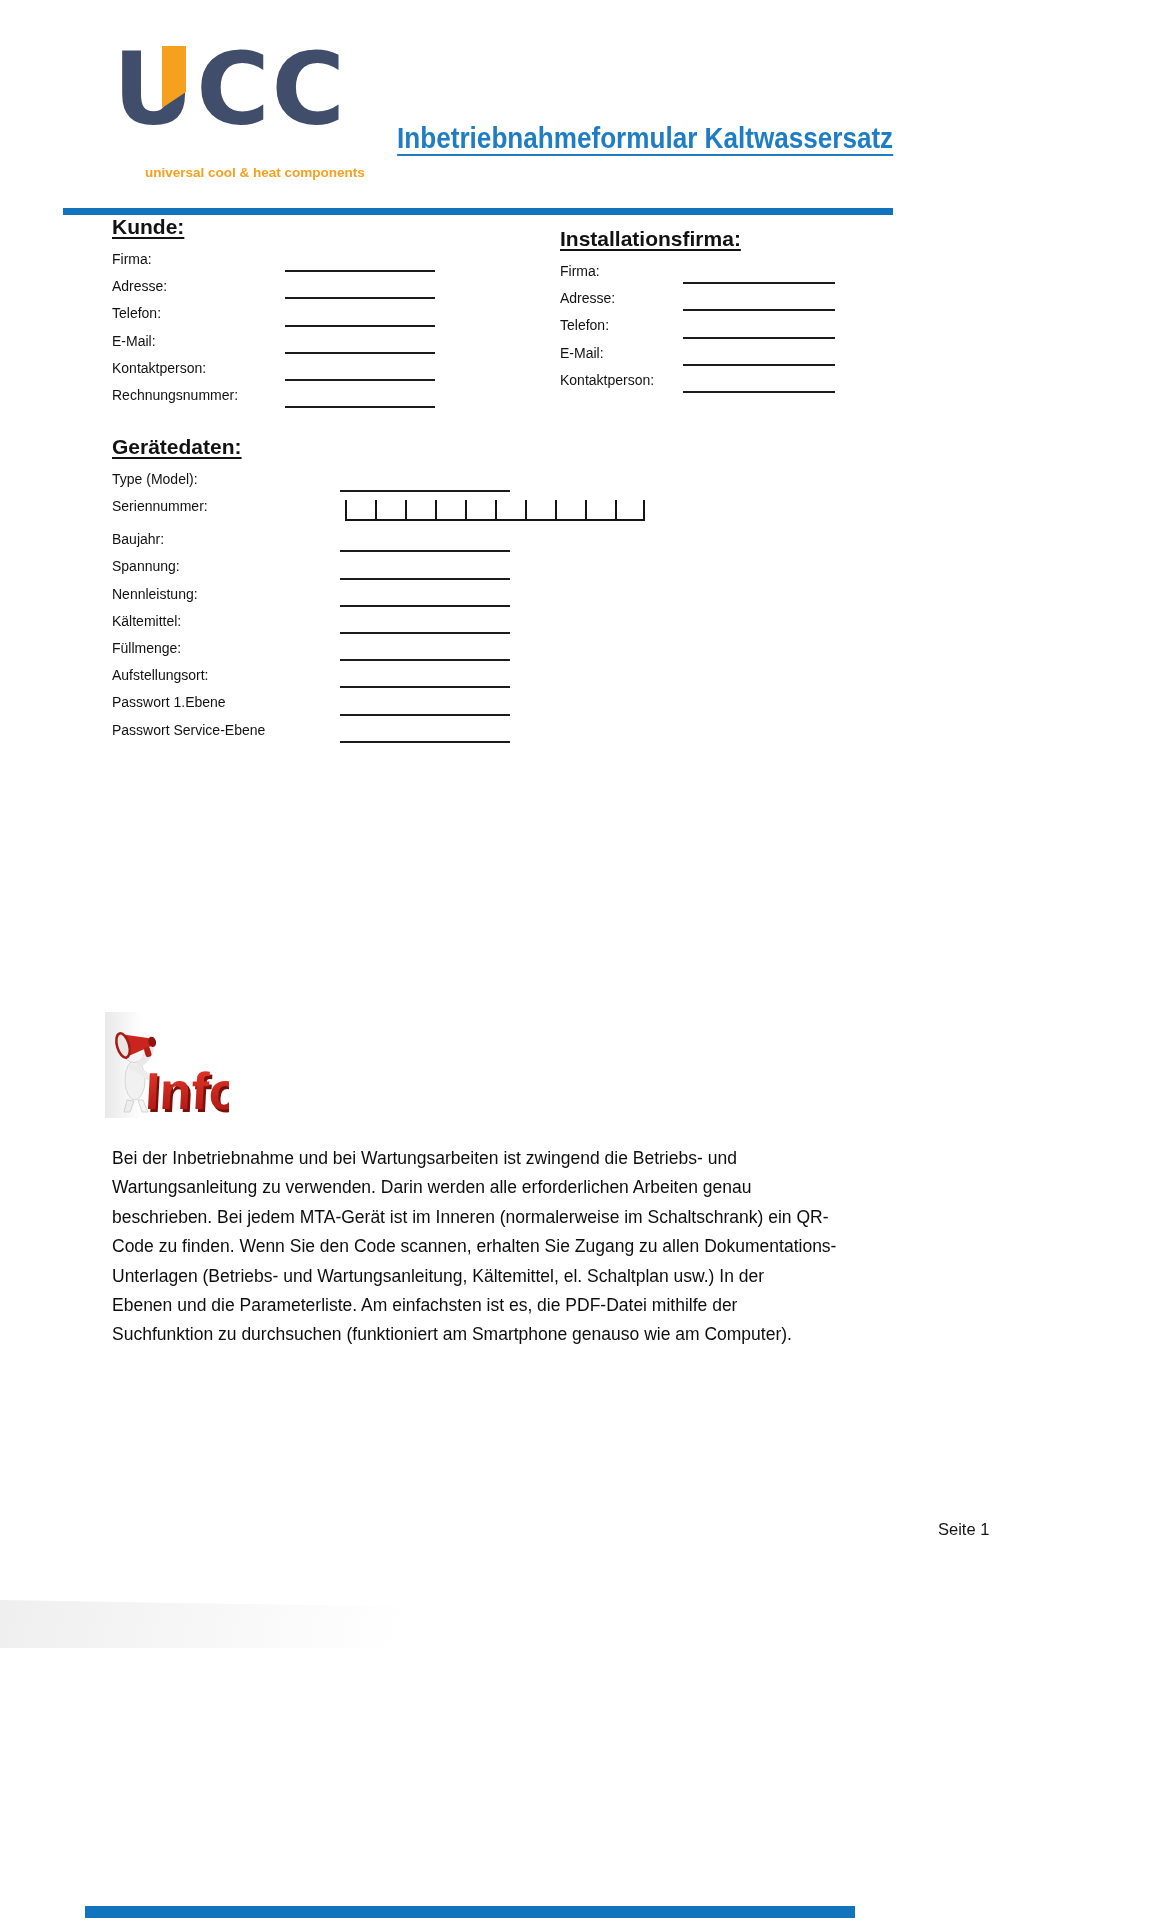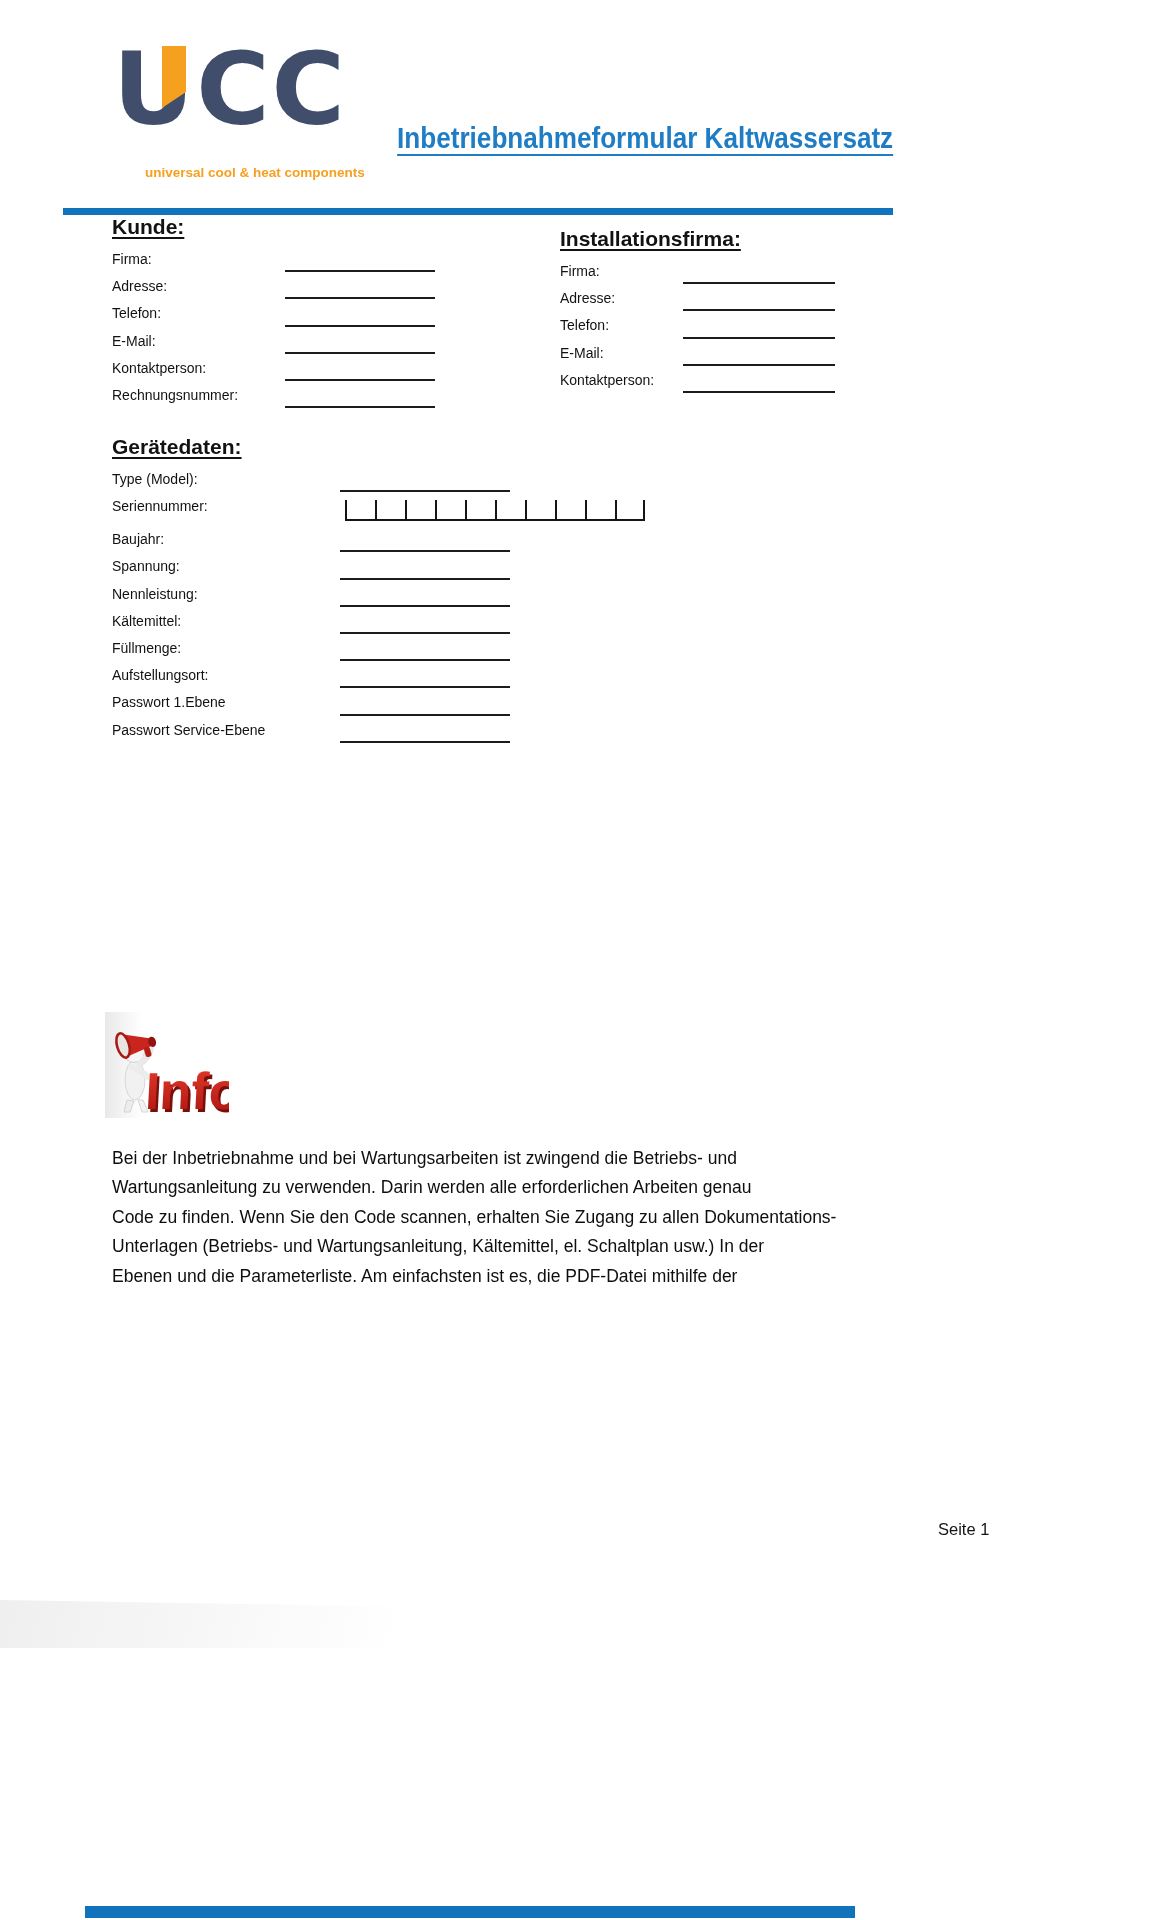--- a/index.html
+++ b/index.html
@@ -248,21 +248,23 @@
     <g transform="skewX(-3)">
       <text x="47" y="100" font-family="Liberation Sans, sans-serif" font-weight="bold" font-size="52" fill="#7c0e0a">Info</text>
       <text x="44.5" y="97.5" font-family="Liberation Sans, sans-serif" font-weight="bold" font-size="52" fill="url(#redGrad)">Info</text>
     </g>
   </svg>
 </div>
 
 <div class="info-text">
   <div>Bei der Inbetriebnahme und bei Wartungsarbeiten ist zwingend die Betriebs- und</div>
   <div>Wartungsanleitung zu verwenden. Darin werden alle erforderlichen Arbeiten genau</div>
+  <div>beschrieben. Bei jedem MTA-Gerät ist im Inneren (normalerweise im Schaltschrank) ein QR-</div>
   <div>Code zu finden. Wenn Sie den Code scannen, erhalten Sie Zugang zu allen Dokumentations-</div>
   <div>Unterlagen (Betriebs- und Wartungsanleitung, Kältemittel, el. Schaltplan usw.) In der</div>
   <div>Ebenen und die Parameterliste. Am einfachsten ist es, die PDF-Datei mithilfe der</div>
+  <div>Suchfunktion zu durchsuchen (funktioniert am Smartphone genauso wie am Computer).</div>
 </div>
 
 <div class="page-num">Seite 1</div>
 
 <div class="page-edge"></div>
 <div class="next-rule"></div>
 
 </body></html>

